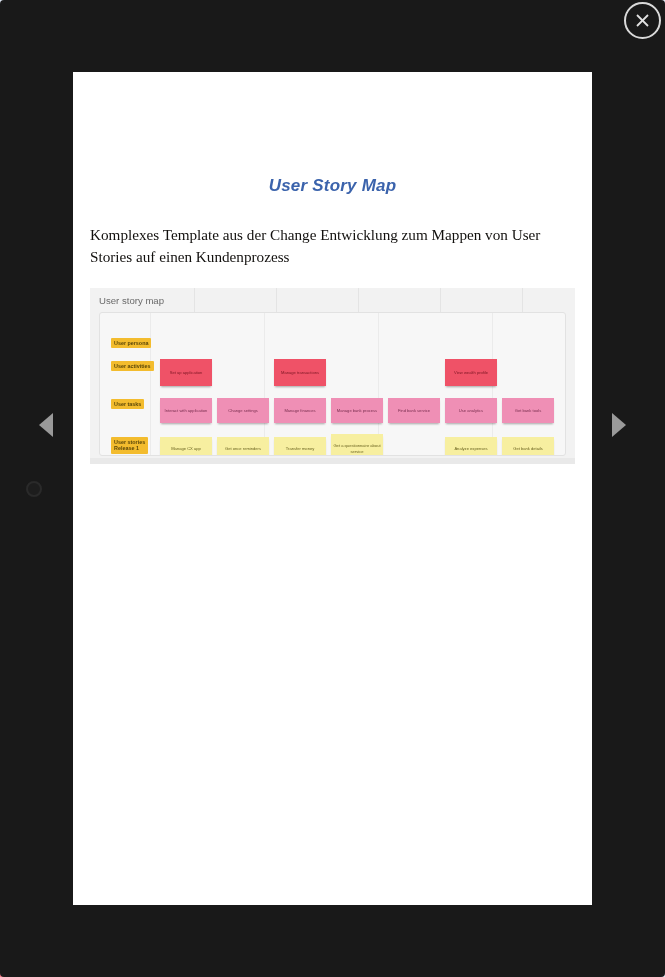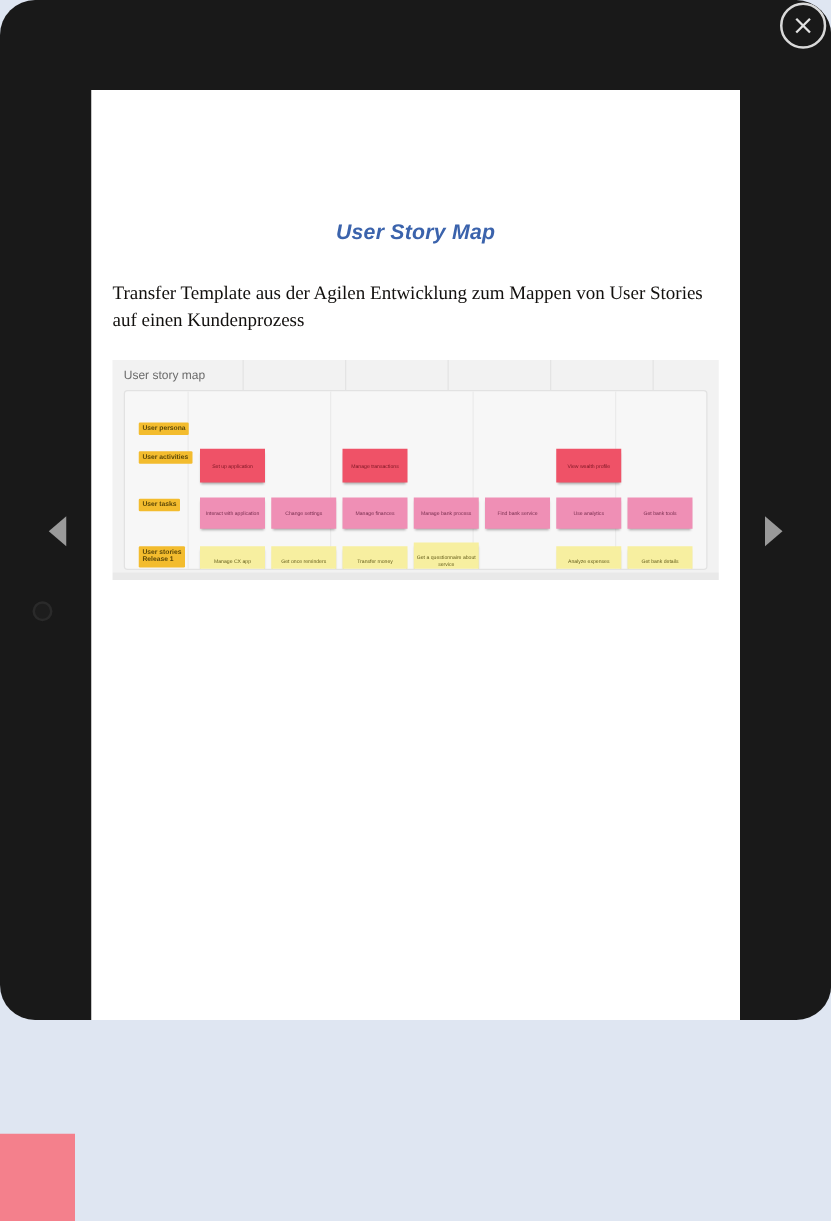--- a/index.html
+++ b/index.html
@@ -7,22 +7,22 @@
     width:665px;height:977px;overflow:hidden;
     background:#ffffff;
     font-family:"Liberation Serif", serif;
   }
   
   #page-under{position:absolute;inset:0;background:#dfe6f2;}
   #page-under .blob-left{position:absolute;left:0;bottom:0;width:60px;height:70px;background:#f4808c;}
   #page-under .blob-right{position:absolute;right:0;bottom:0;width:60px;height:70px;background:#dfe6f2;}
 
   #overlay{
-    position:absolute;left:0;top:0;width:665px;height:816px;
-    background:#191919;border-radius:28px;overflow:hidden;
+    position:absolute;left:0;top:0;width:665px;height:977px;
+    background:#191919;border-radius:4px;overflow:hidden;
   }
 
   
   #close-btn{
     position:absolute;right:4px;top:2px;width:37px;height:37px;border-radius:50%;
     border:2px solid #d9d9d9;box-sizing:border-box;cursor:pointer;
     display:flex;align-items:center;justify-content:center;
   }
   #close-btn svg{display:block;}
 
@@ -114,21 +114,21 @@
   </div>
 
   <div id="nav-prev" class="nav-arrow"></div>
   <div id="nav-next" class="nav-arrow"></div>
   <div id="dot-indicator"></div>
 
   <div id="doc-card">
 
     <div id="doc-title">User Story Map</div>
 
-    <div id="doc-desc">Transfer Template aus der Agilen Entwicklung zum Mappen von User Stories auf einen Kundenprozess</div>
+    <div id="doc-desc">Komplexes Template aus der Change Entwicklung zum Mappen von User Stories auf einen Kundenprozess</div>
 
     <div id="story-map">
       <div id="map-header">User story map</div>
       <div id="hdr-lines">
           <div class="hdr-gridline" style="left: 104px;"></div>
           <div class="hdr-gridline" style="left: 186px;"></div>
           <div class="hdr-gridline" style="left: 268px;"></div>
           <div class="hdr-gridline" style="left: 350px;"></div>
           <div class="hdr-gridline" style="left: 432px;"></div>
         </div>

